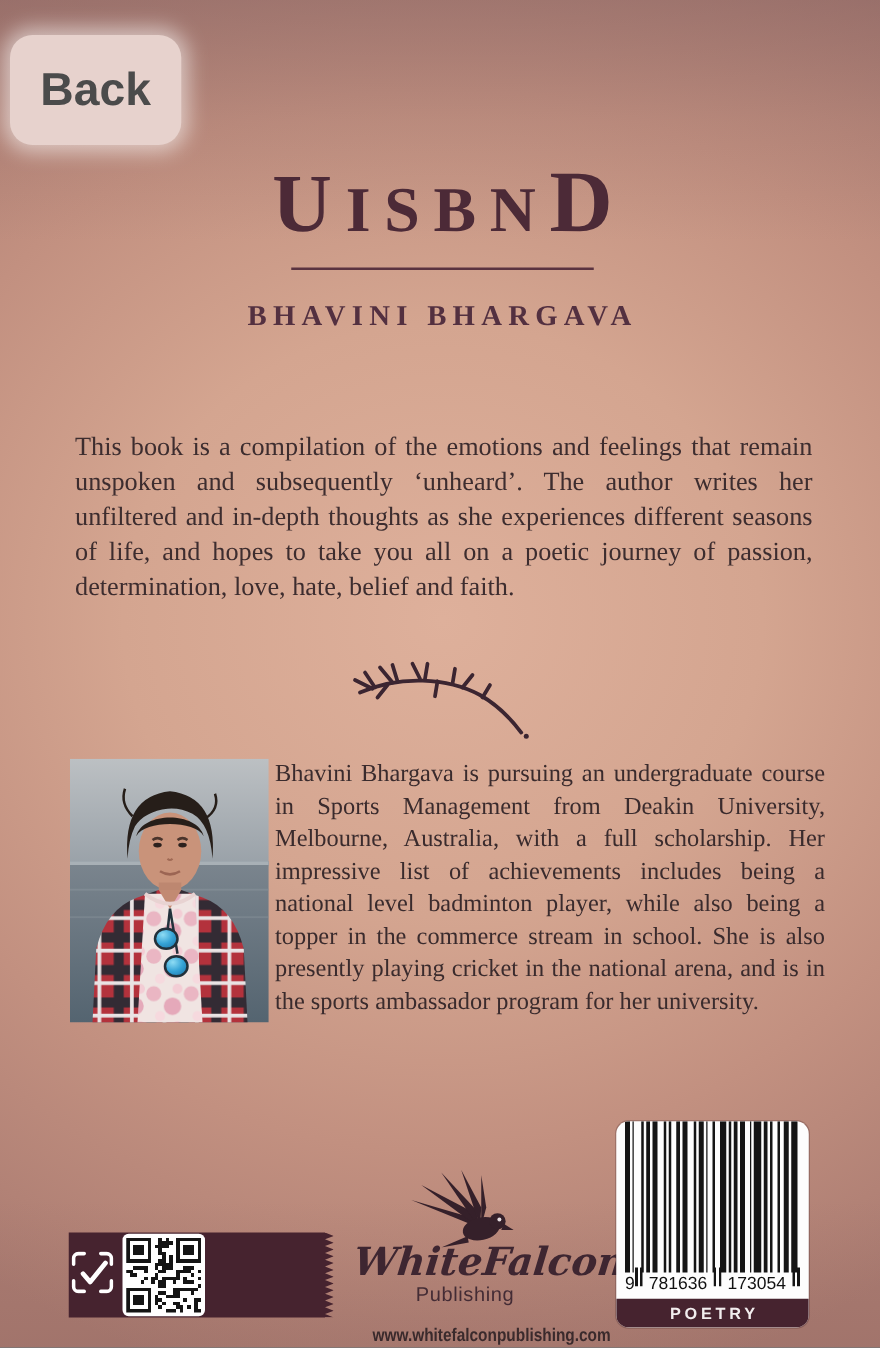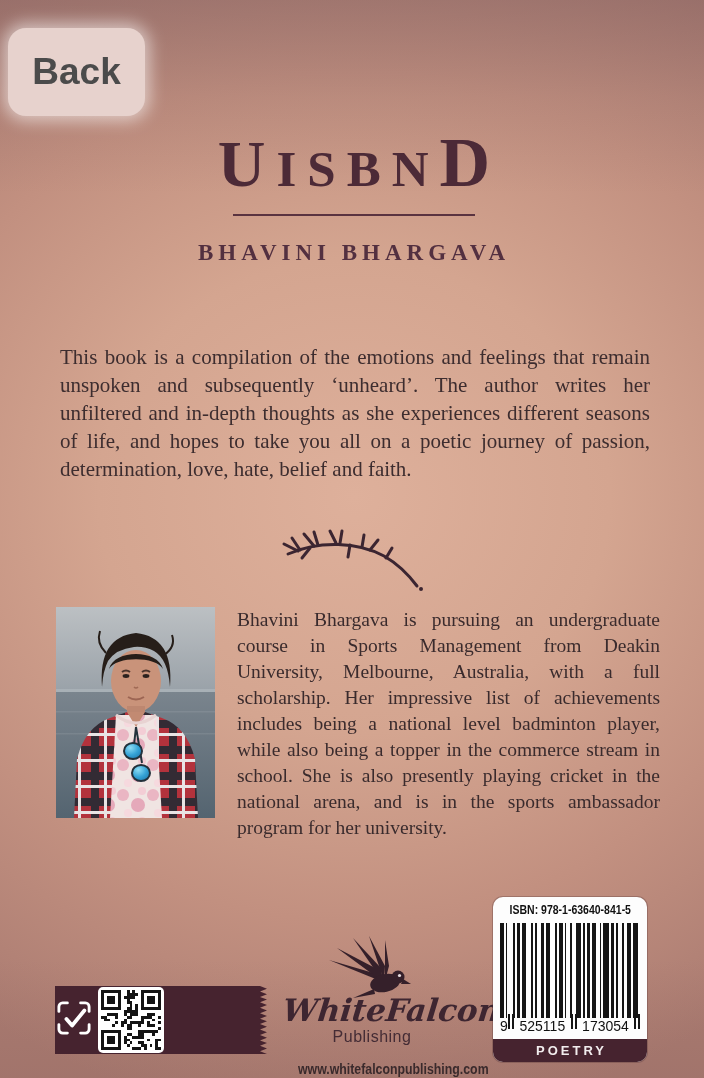--- a/index.html
+++ b/index.html
@@ -29,21 +29,21 @@
   .title-divider{width:242px;height:2px;background:#5a3340;margin:16px auto 0;}
   .author-name{margin-top:24px;font-size:23px;letter-spacing:5px;color:#533040;font-weight:700;}
   
   .description{
     position:absolute;top:343px;left:60px;width:590px;margin:0;
     font-size:21px;line-height:28px;color:#3d2d2f;text-align:justify;
   }
   
   .twig{position:absolute;top:514px;left:50%;transform:translateX(-50%);}
   
-  .author-row{position:absolute;top:607px;left:56px;right:48px;display:flex;gap:22px;align-items:flex-start;}
+  .author-row{position:absolute;top:607px;left:56px;right:48px;display:flex;gap:5px;align-items:flex-start;}
   .author-photo{flex:none;width:159px;height:211px;display:block;}
   .author-bio{margin:0;font-size:19.5px;line-height:26px;color:#3a2b2d;text-align:justify;}
   
   .stamp{position:absolute;left:55px;top:986px;width:205px;height:68px;background:#46232f;display:flex;align-items:center;}
   .stamp::after{
     content:"";position:absolute;left:100%;top:0;width:7px;height:100%;background:#46232f;
     clip-path:polygon(0 0,100% 4%,0 8%,100% 12%,0 16%,100% 20%,0 24%,100% 28%,0 32%,100% 36%,0 40%,100% 44%,0 48%,100% 52%,0 56%,100% 60%,0 64%,100% 68%,0 72%,100% 76%,0 80%,100% 84%,0 88%,100% 92%,0 96%,100% 100%,0 100%);
   }
   .stamp-text{margin-left:10px;width:94px;font-family:"Liberation Sans",sans-serif;font-weight:700;font-size:12px;line-height:16px;color:#f3eef0;letter-spacing:.2px;}
   .check-wrap{margin-left:2px;flex:none;}
@@ -321,23 +321,20 @@
         <polygon points="47,53 26,62 48,58"></polygon>
       </g>
       <circle cx="72.5" cy="39.5" r="1.6" fill="#e8dfe2"></circle>
     </svg>
     <span class="logo-script"><span>White</span><span>Falcon</span></span>
     <span class="logo-sub">Publishing</span>
     <span class="logo-url">www.whitefalconpublishing.com</span>
   </div>
 
   <div class="barcode-box">
-    <div class="isbn-row">
-      <span>ISBN: 978-1-63640-841-5</span>
-    </div>
     <div class="bars">
         <span class="bk" style="flex: 2 1 0%;"></span>
         <span style="flex: 1 1 0%;"></span>
         <span class="bk" style="flex: 1 1 0%;"></span>
         <span style="flex: 3 1 0%;"></span>
         <span class="bk" style="flex: 1 1 0%;"></span>
         <span style="flex: 1 1 0%;"></span>
         <span class="bk" style="flex: 2 1 0%;"></span>
         <span style="flex: 1 1 0%;"></span>
         <span class="bk" style="flex: 2 1 0%;"></span>
@@ -377,21 +374,21 @@
         <span class="bk" style="flex: 1 1 0%;"></span>
         <span style="flex: 2 1 0%;"></span>
         <span class="bk" style="flex: 2 1 0%;"></span>
         <span style="flex: 1 1 0%;"></span>
         <span class="bk" style="flex: 3 1 0%;"></span>
         <span style="flex: 1 1 0%;"></span>
       </div>
     <div class="digits-row">
       <span class="d">9</span>
       <span class="guard"></span>
-      <span class="grp">525115</span>
+      <span class="grp">781636</span>
       <span class="guard"></span>
       <span class="grp">173054</span>
       <span class="guard"></span>
     </div>
     <div class="poetry-strip">
       <span>POETRY</span>
     </div>
   </div>
 
 </div>

